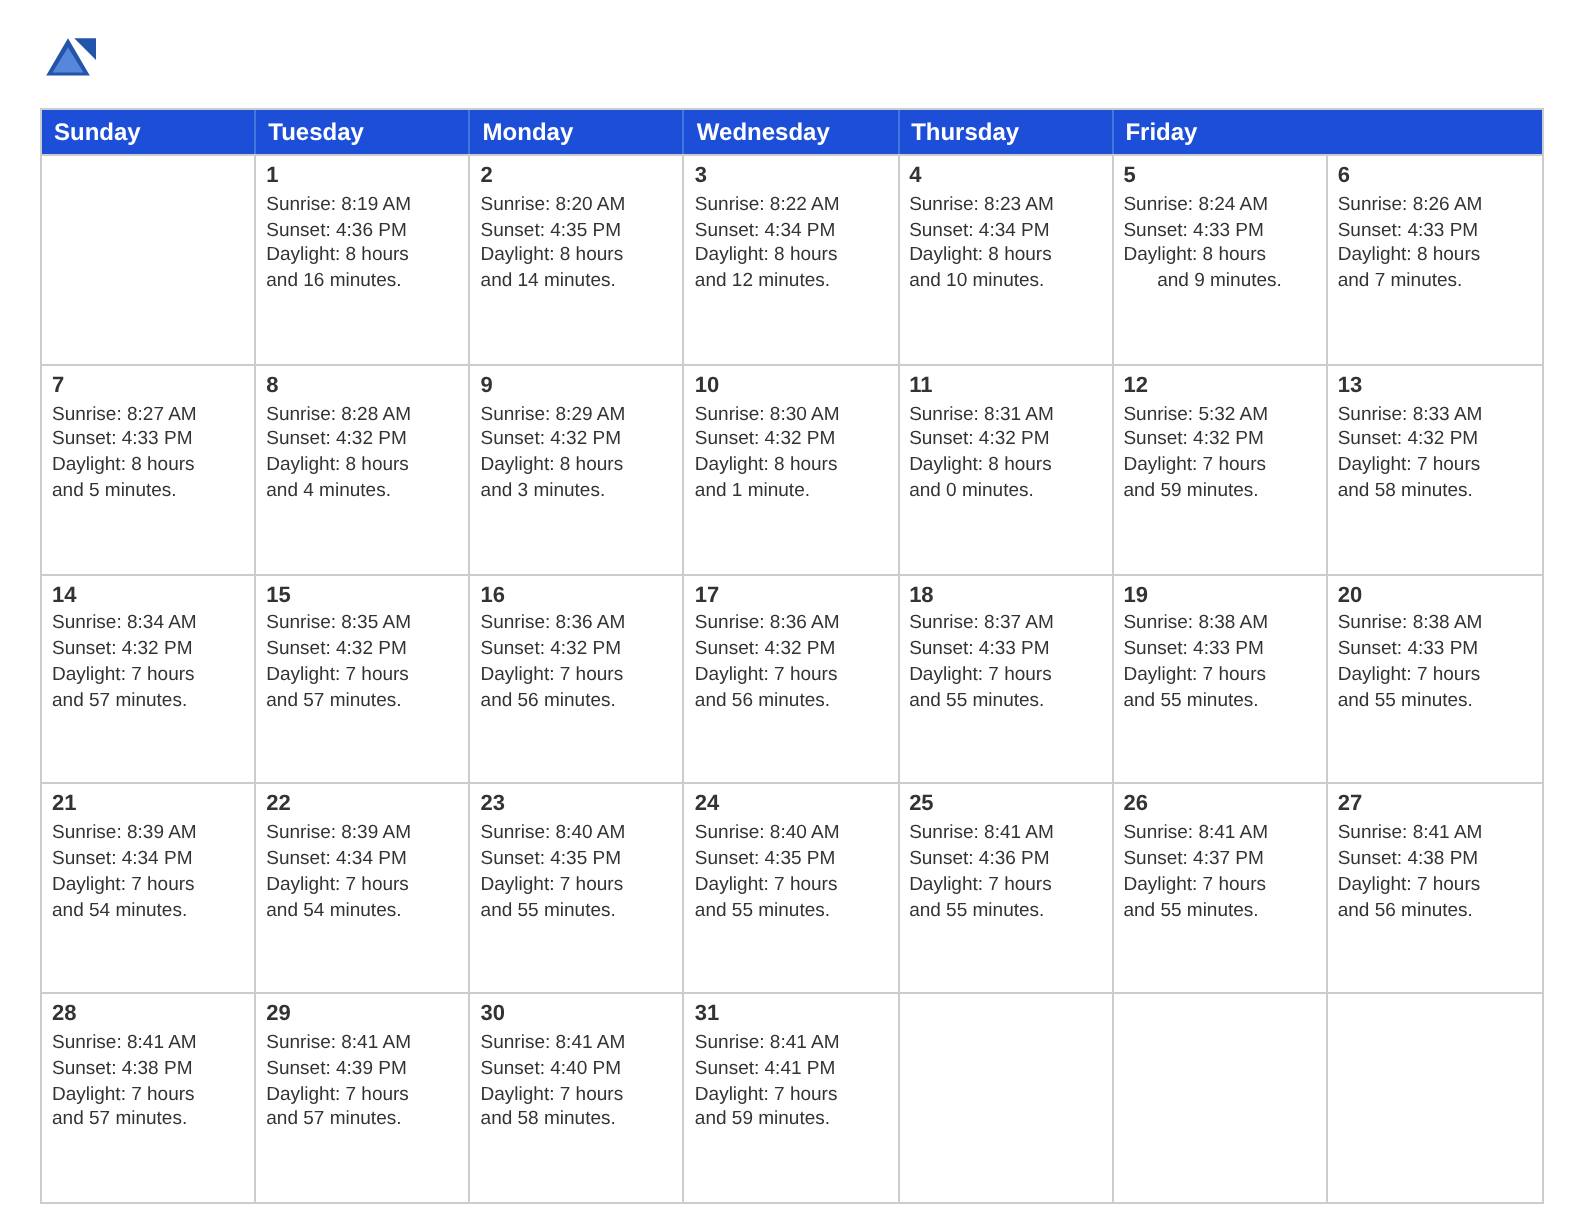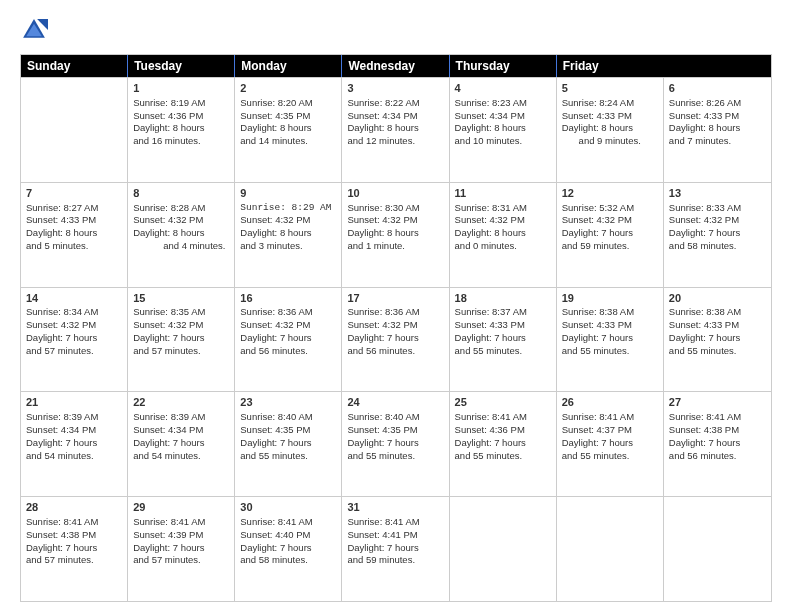--- a/index.html
+++ b/index.html
@@ -62,21 +62,21 @@
     }
     .calendar {
       flex: 1;
       display: flex;
       flex-direction: column;
       border: 1px solid #ccc;
     }
     .cal-header-row {
       display: grid;
       grid-template-columns: repeat(7, 1fr);
-      background: #000000;
+      background: #1d4ed8;
     }
     .cal-header-cell {
       color: #fff;
       font-size: 12px;
       font-weight: bold;
       padding: 4px 6px;
       text-align: left;
       border-right: 1px solid #4477dd;
     }
     .cal-header-cell:last-child { border-right: none; }
@@ -195,25 +195,25 @@
             <span style="display: block;">Sunrise: 8:27 AM</span>
             <span style="display: block;">Sunset: 4:33 PM</span>
             <span style="display: block;">Daylight: 8 hours</span>
             <span style="display: block;">and 5 minutes.</span>
           </div>
           <div class="cal-cell">
             <span class="day-num">8</span>
             <span style="display: block;">Sunrise: 8:28 AM</span>
             <span style="display: block;">Sunset: 4:32 PM</span>
             <span style="display: block;">Daylight: 8 hours</span>
-            <span style="display: block; margin-left: 30px;">and 4 minutes.</span>
+            <span style="display: block;">and 4 minutes.</span>
           </div>
           <div class="cal-cell">
             <span class="day-num">9</span>
-            <span style="display: block; font-family: Liberation Mono, monospace;">Sunrise: 8:29 AM</span>
+            <span style="display: block;">Sunrise: 8:29 AM</span>
             <span style="display: block;">Sunset: 4:32 PM</span>
             <span style="display: block;">Daylight: 8 hours</span>
             <span style="display: block;">and 3 minutes.</span>
           </div>
           <div class="cal-cell">
             <span class="day-num">10</span>
             <span style="display: block;">Sunrise: 8:30 AM</span>
             <span style="display: block;">Sunset: 4:32 PM</span>
             <span style="display: block;">Daylight: 8 hours</span>
             <span style="display: block;">and 1 minute.</span>

